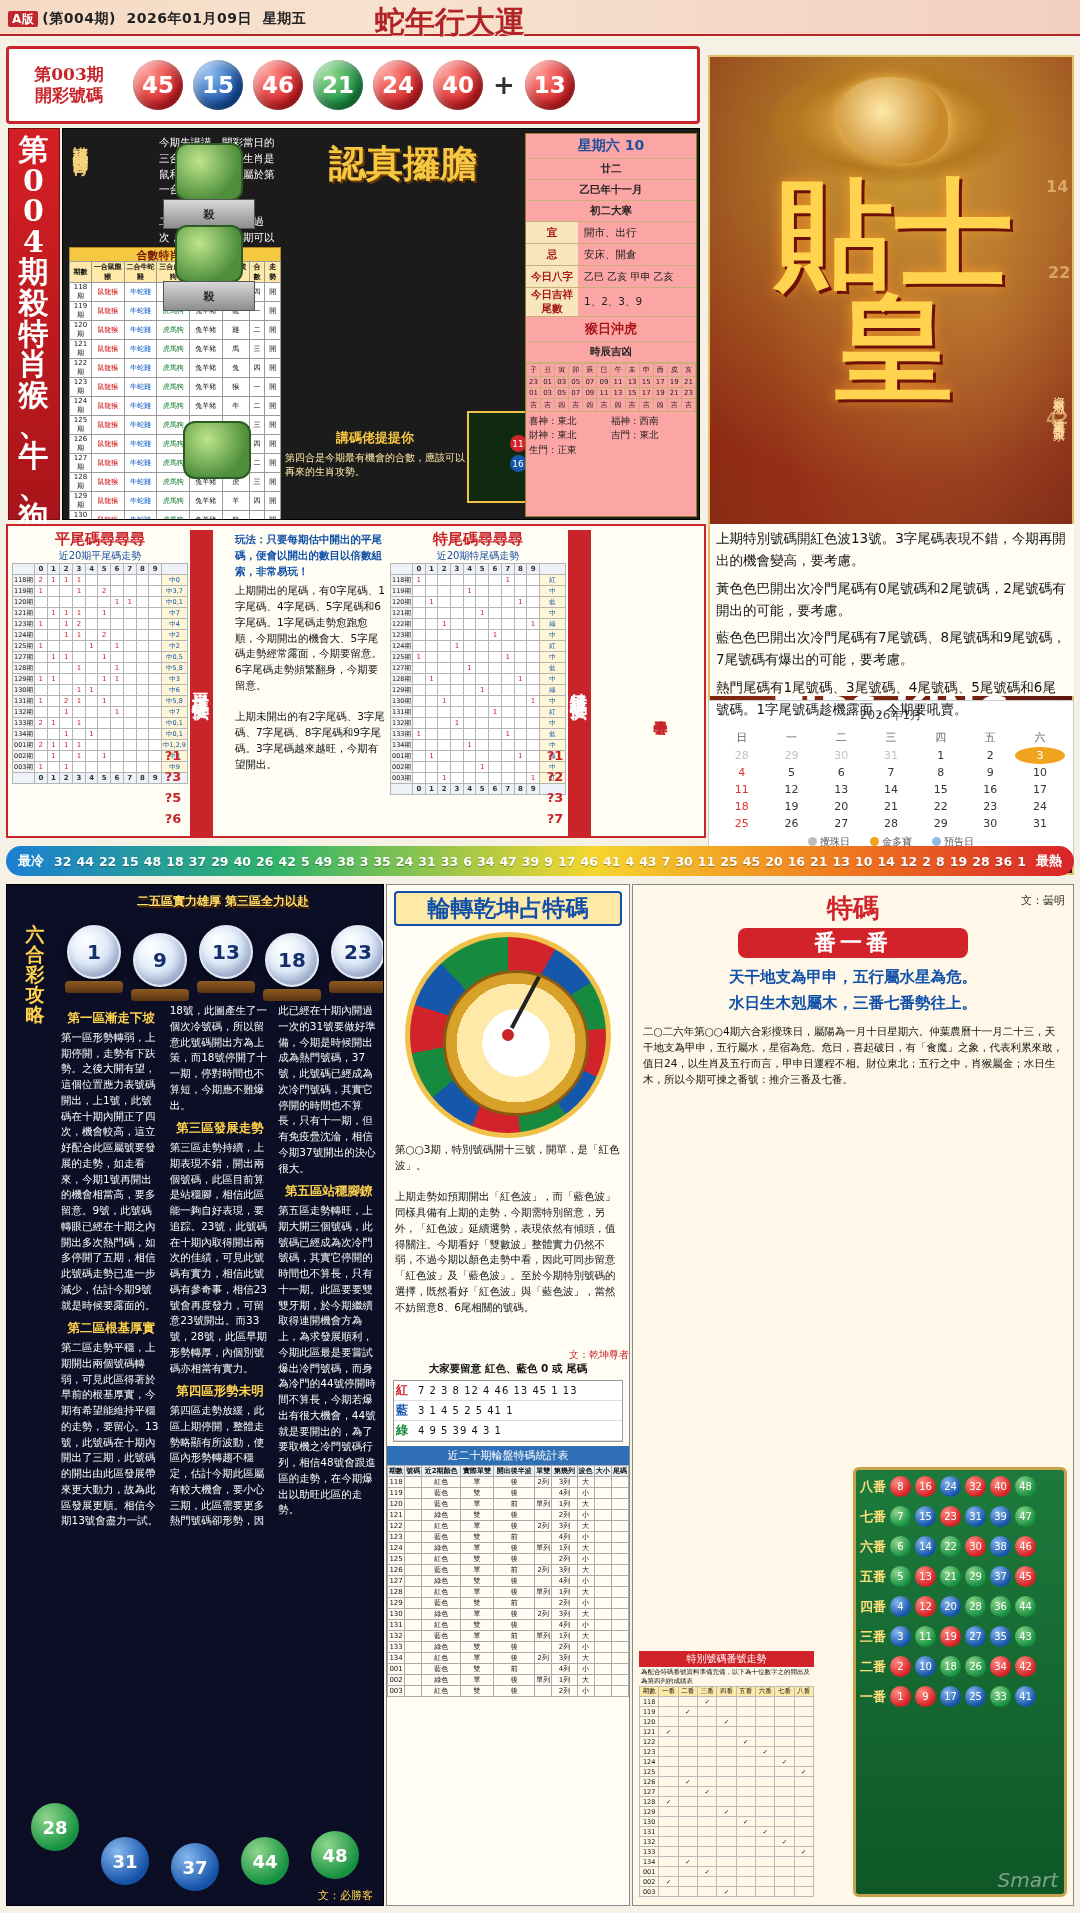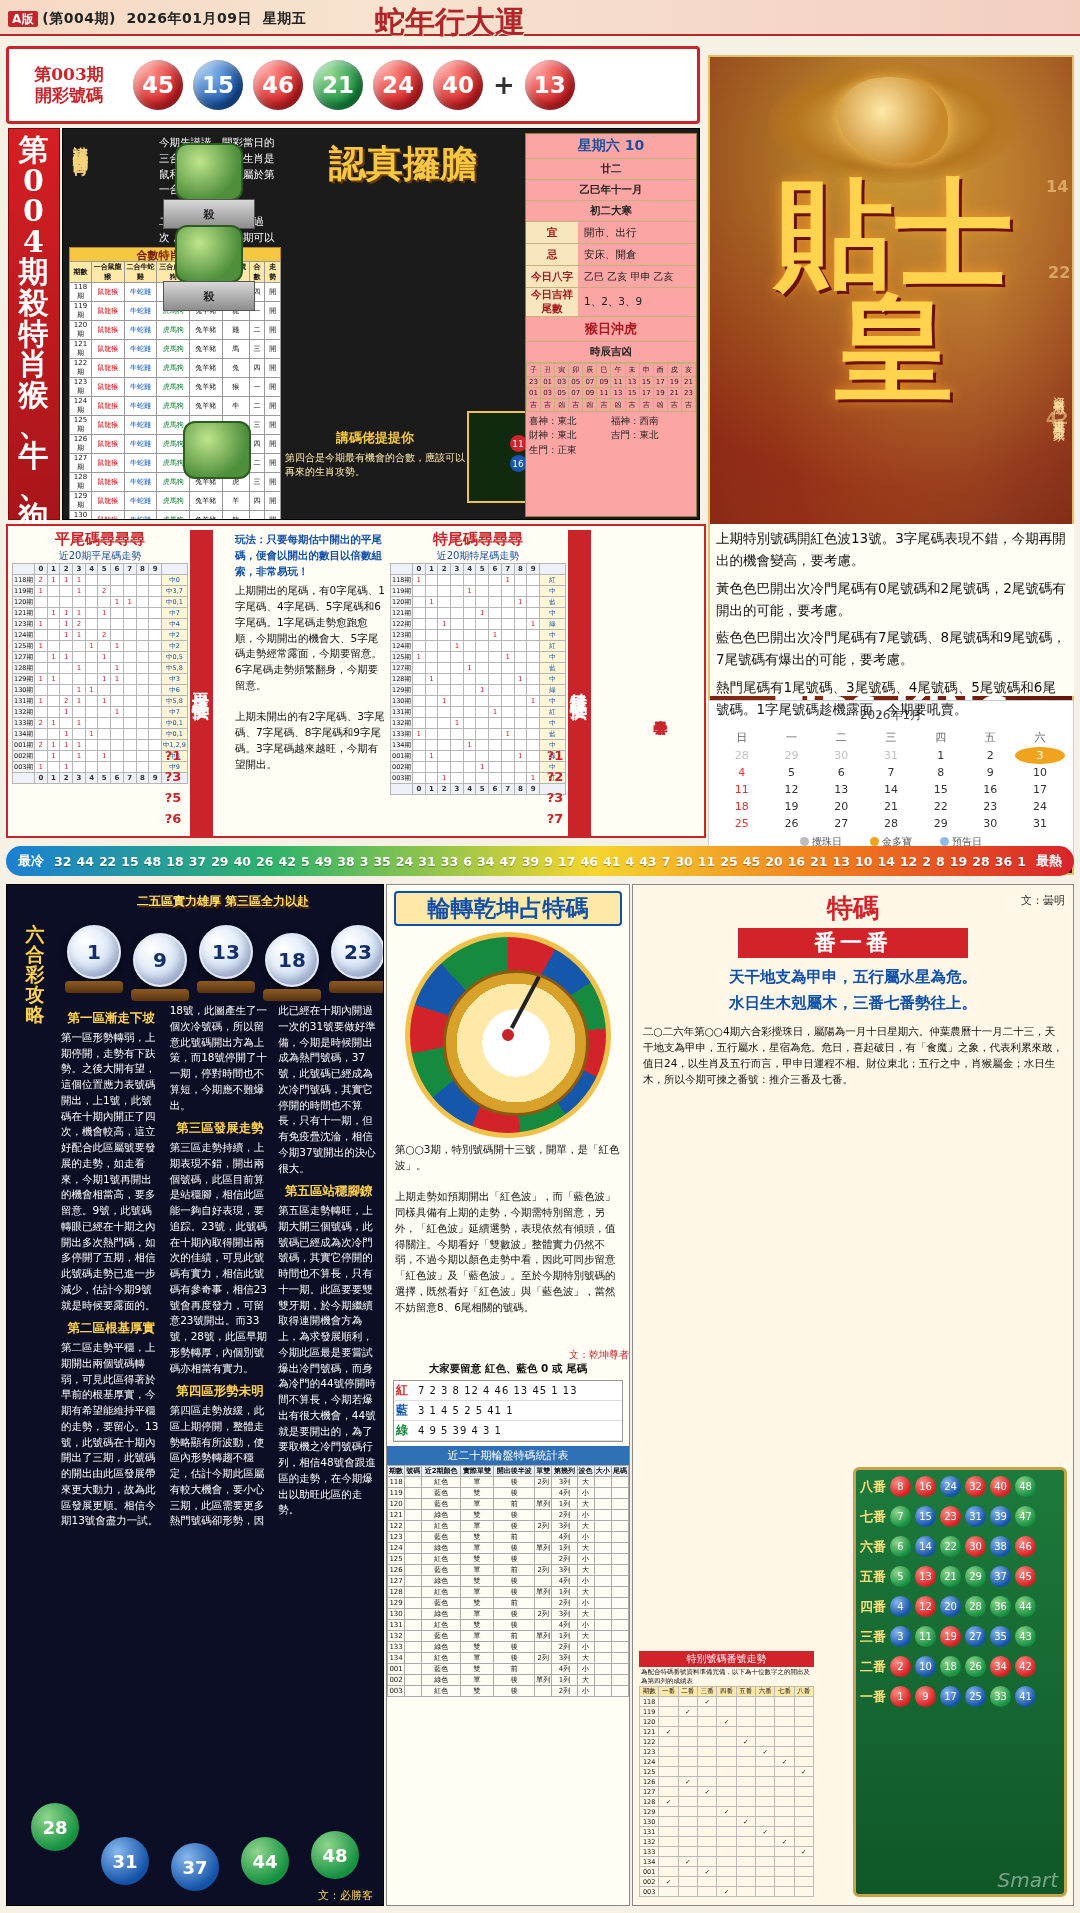--- a/index.html
+++ b/index.html
@@ -109,21 +109,21 @@
     position:absolute; left:708px; top:700px; width:366px; height:166px;
     background:#fff; border:1px solid #ccc; padding:4px 8px;
   }
   .cal-title { text-align:center; font-size:12px; color:#444; margin:2px 0 4px; }
   table.cal { width:100%; border-collapse:collapse; font-size:11px; }
   table.cal th { color:#666; font-weight:normal; padding:2px 0; }
   table.cal td { text-align:center; padding:2px 0; color:#333; }
   table.cal td.dim { color:#c2c2c2; }
   table.cal td.sun { color:#d33; }
   table.cal td.hl { background:#f0a31c; color:#fff; border-radius:50%; }
-  .cal-legend { display:flex; justify-content:center; gap:28px; font-size:10px; color:#555; margin-top:3px;}
+  .cal-legend { display:flex; justify-content:center; gap:20px; font-size:10px; color:#555; margin-top:3px;}
   .cal-legend i { display:inline-block; width:9px; height:9px; border-radius:50%; margin-right:3px; vertical-align:-1px;}
 
   
   .vert-title {
     position:absolute; left:8px; top:128px; width:52px; height:392px;
     background:linear-gradient(180deg,#d41f24,#a8151a);
     color:#fff; font-family:"DejaVu Serif","Liberation Serif",serif;
     font-size:30px; font-weight:bold; line-height:1.02;
     text-align:center; padding-top:6px; letter-spacing:1px;
     border:1px solid #7d0f12;
@@ -300,21 +300,21 @@
   .bm-tbl { width:100%; border-collapse:collapse; font-size:7px; }
   .bm-tbl td, .bm-tbl th { border:1px solid #aaa; text-align:center; height:11px; padding:0;}
   .bm-tbl th { background:#eaf0f8; }
 
   .br-title {
     margin:6px auto 0; width:200px; text-align:center; color:#d2232a; font-size:26px; font-weight:bold;
     font-family:"DejaVu Serif","Liberation Serif",serif;
   }
   .br-sub {
     margin:2px auto; width:230px; text-align:center; font-size:22px; font-weight:bold; color:#fff;
-    background:#d2232a; border-radius:0; letter-spacing:4px;
+    background:#d2232a; border-radius:8px; letter-spacing:4px;
   }
   .br-by { position:absolute; right:8px; top:8px; font-size:11px; color:#333; }
   .br-poem { margin:6px 10px; font-size:15.5px; line-height:1.7; color:#1150a8; font-weight:bold; text-align:center;
     font-family:"DejaVu Serif","Liberation Serif",serif;}
   .br-text { margin:4px 10px; font-size:10.5px; line-height:1.55; color:#111; }
   .br-grid { position:absolute; left:6px; bottom:8px; width:175px; }
   .br-grid-title{ text-align:center; background:#d2232a; color:#fff; font-size:10px; padding:1px 0;}
   .grid-tbl { width:100%; border-collapse:collapse; font-size:6.5px;}
   .grid-tbl td { border:1px solid #bbb; height:10px; text-align:center; padding:0;}
   .grid-tbl td.h { background:#ffe9a8; }

